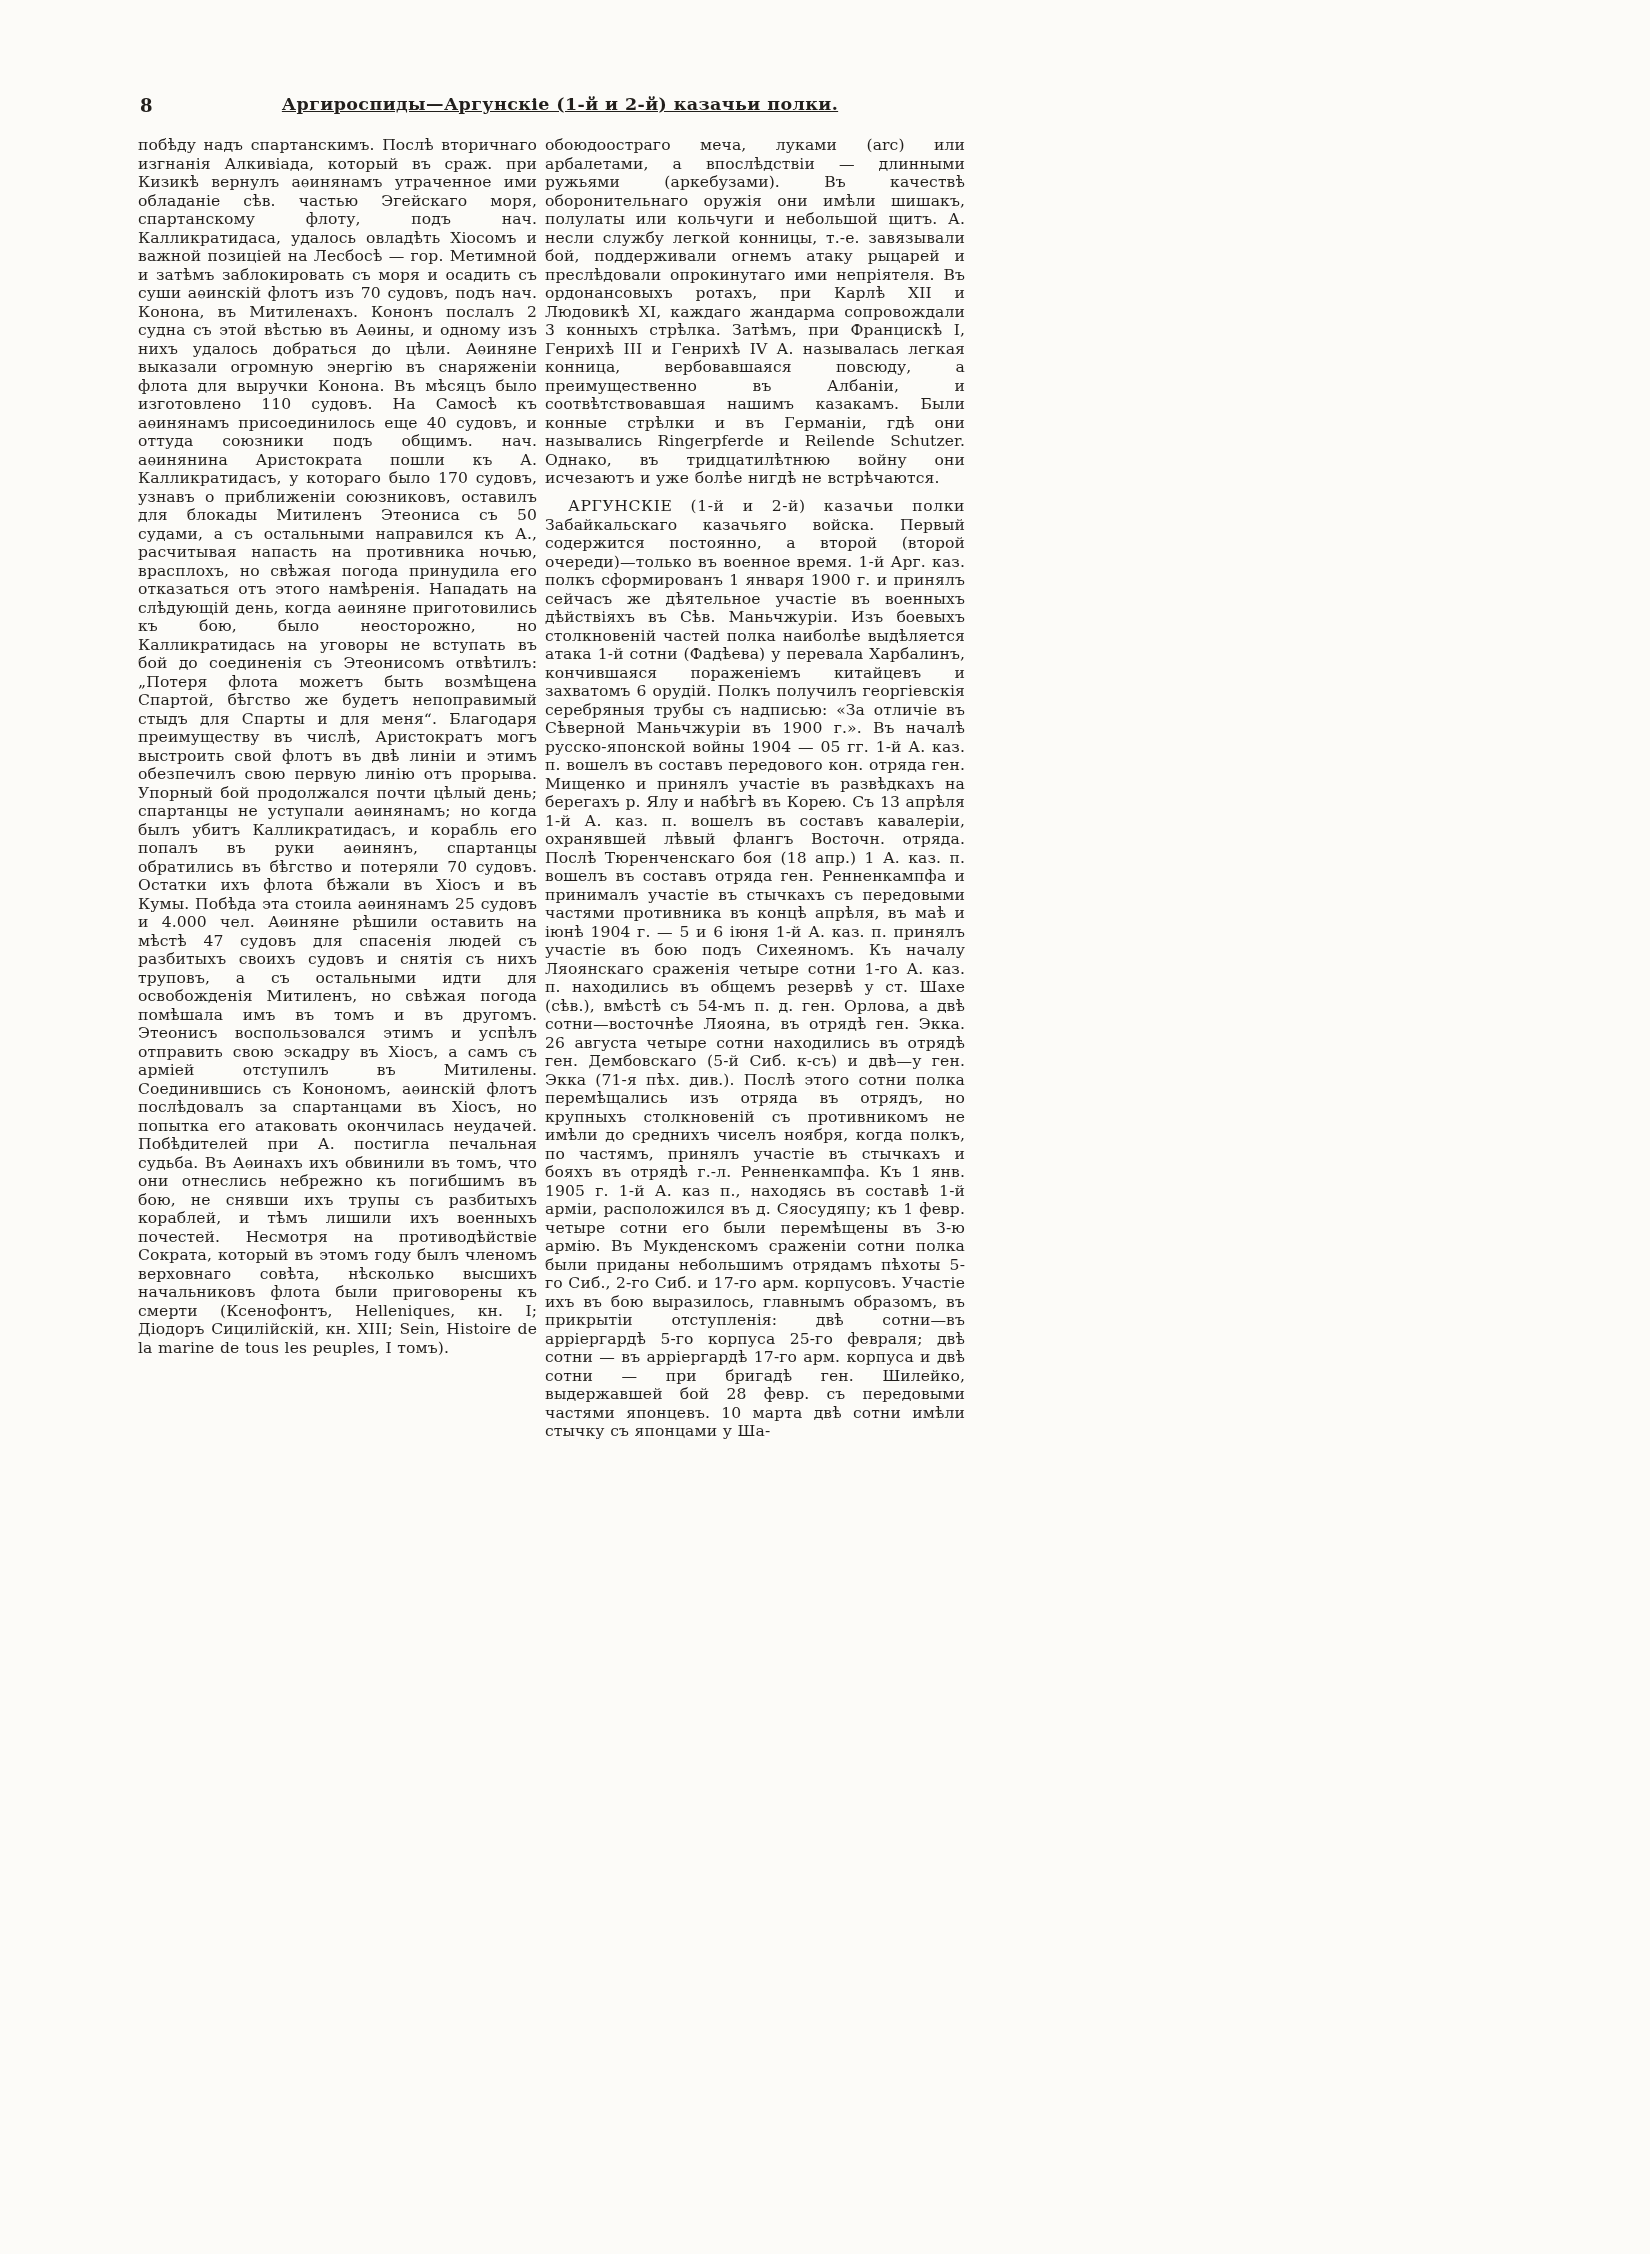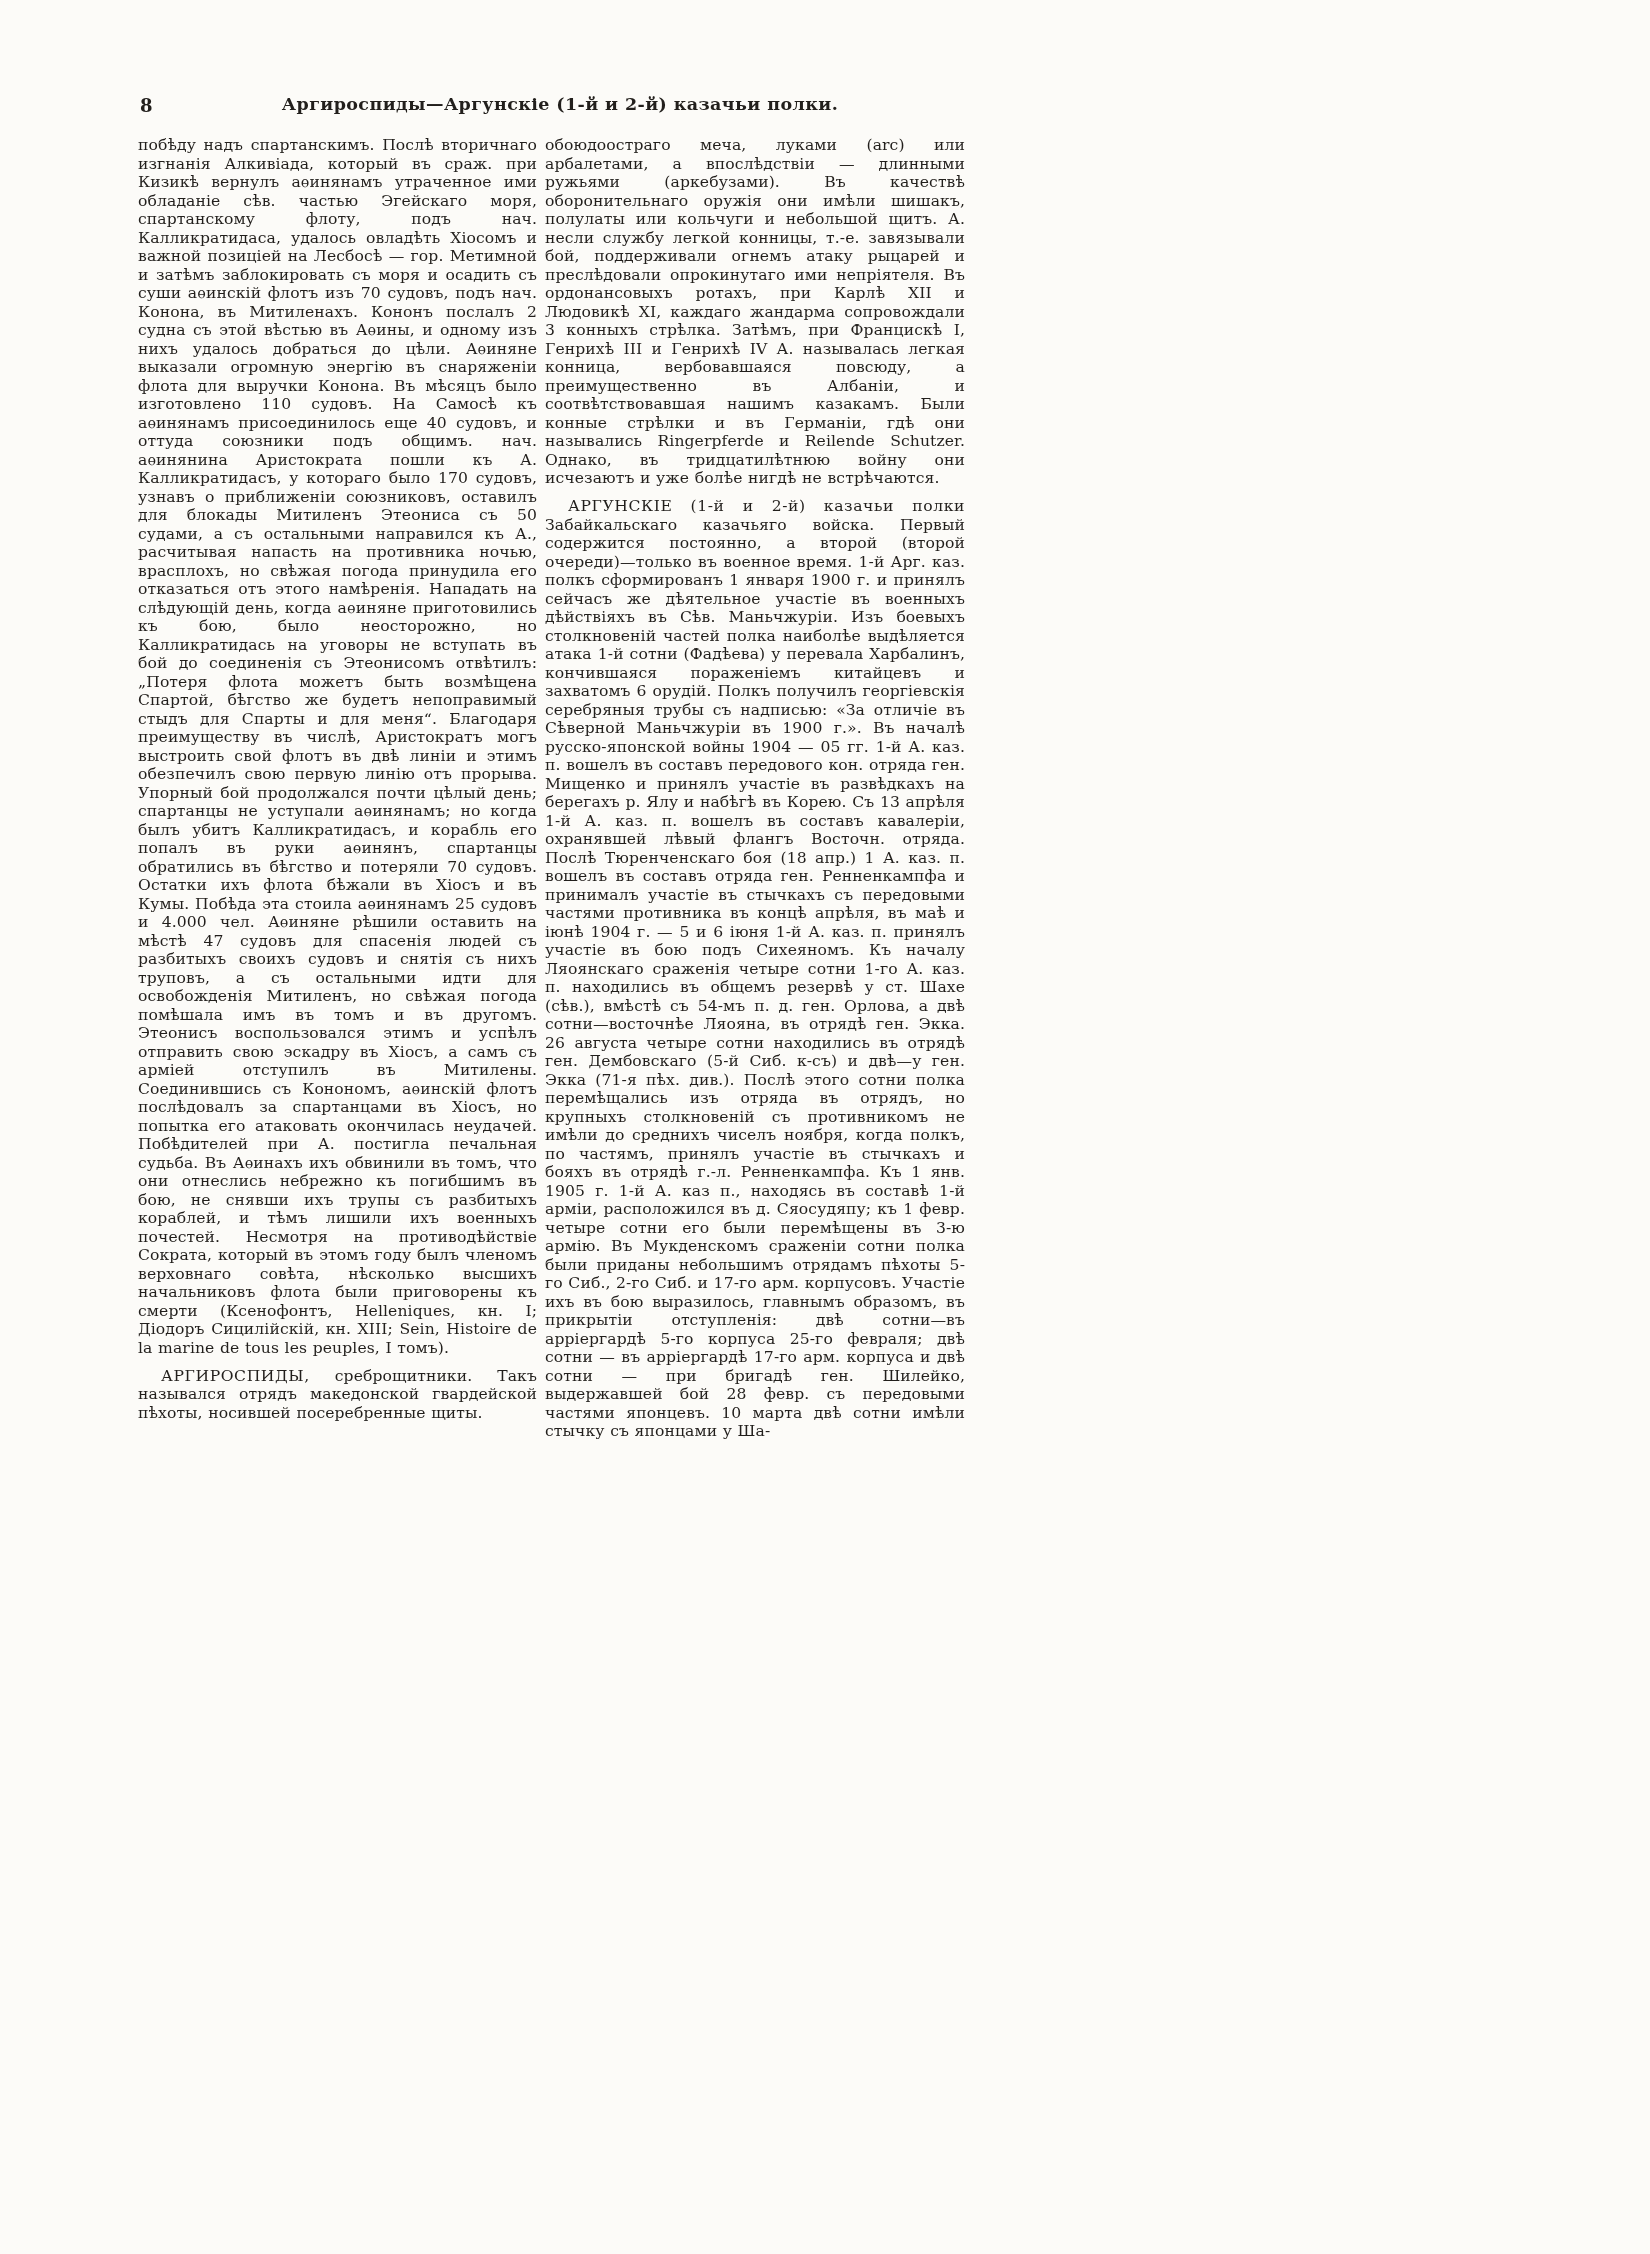--- a/index.html
+++ b/index.html
@@ -33,20 +33,21 @@
     font-size: 18px;
     font-weight: bold;
   }
   .header-title {
     display: block;
     text-align: center;
     font-size: 17.5px;
     font-weight: bold;
     letter-spacing: 0.4px;
     padding-top: 0.9px;
+    text-decoration: underline;
   }
   .columns {
     display: flex;
     gap: 8px;
     margin-top: 15px;
   }
   .col {
     text-align: justify;
     font-size: 15.6px;
     line-height: 18.5px;
@@ -75,21 +76,20 @@
     <div class="header-row">
       <span class="page-number">8</span>
       <span class="header-title">Аргироспиды—Аргунскіе (1-й и 2-й) казачьи полки.</span>
     </div>
 
     <div class="columns">
 
       <div class="col col-left">
         <p class="continuation"><span>побѣду надъ спартанскимъ. Послѣ вторичнаго изгнанія Алкивіада, который въ сраж. при Кизикѣ вернулъ аѳинянамъ утраченное ими обладаніе сѣв. частью Эгейскаго моря, спартанскому флоту, подъ нач. Калликратидаса, удалось овладѣть Хіосомъ и важной позиціей на Лесбосѣ — гор. Метимной и затѣмъ заблокировать съ моря и осадить съ суши аѳинскій флотъ изъ 70 судовъ, подъ нач. Конона, въ Митиленахъ. Кононъ послалъ 2 судна съ этой вѣстью въ Аѳины, и одному изъ нихъ удалось добраться до цѣли. Аѳиняне выказали огромную энергію въ снаряженіи флота для выручки Конона. Въ мѣсяцъ было изготовлено 110 судовъ. На Самосѣ къ аѳинянамъ присоединилось еще 40 судовъ, и оттуда союзники подъ общимъ. нач. аѳинянина Аристократа пошли къ А. Калликратидасъ, у котораго было 170 судовъ, узнавъ о приближеніи союзниковъ, оставилъ для блокады Митиленъ Этеониса съ 50 судами, а съ остальными направился къ А., расчитывая напасть на противника ночью, врасплохъ, но свѣжая погода принудила его отказаться отъ этого намѣренія. Нападать на слѣдующій день, когда аѳиняне приготовились къ бою, было неосторожно, но Калликратидась на уговоры не вступать въ бой до соединенія съ Этеонисомъ отвѣтилъ: „Потеря флота можетъ быть возмѣщена Спартой, бѣгство же будетъ непоправимый стыдъ для Спарты и для меня“. Благодаря преимуществу въ числѣ, Аристократъ могъ выстроить свой флотъ въ двѣ линіи и этимъ обезпечилъ свою первую линію отъ прорыва. Упорный бой продолжался почти цѣлый день; спартанцы не уступали аѳинянамъ; но когда былъ убитъ Калликратидасъ, и корабль его попалъ въ руки аѳинянъ, спартанцы обратились въ бѣгство и потеряли 70 судовъ. Остатки ихъ флота бѣжали въ Хіосъ и въ Кумы. Побѣда эта стоила аѳинянамъ 25 судовъ и 4.000 чел. Аѳиняне рѣшили оставить на мѣстѣ 47 судовъ для спасенія людей съ разбитыхъ своихъ судовъ и снятія съ нихъ труповъ, а съ остальными идти для освобожденія Митиленъ, но свѣжая погода помѣшала имъ въ томъ и въ другомъ. Этеонисъ воспользовался этимъ и успѣлъ отправить свою эскадру въ Хіосъ, а самъ съ арміей отступилъ въ Митилены. Соединившись съ Конономъ, аѳинскій флотъ послѣдовалъ за спартанцами въ Хіосъ, но попытка его атаковать окончилась неудачей. Побѣдителей при А. постигла печальная судьба. Въ Аѳинахъ ихъ обвинили въ томъ, что они отнеслись небрежно къ погибшимъ въ бою, не снявши ихъ трупы съ разбитыхъ кораблей, и тѣмъ лишили ихъ военныхъ почестей. Несмотря на противодѣйствіе Сократа, который въ этомъ году былъ членомъ верховнаго совѣта, нѣсколько высшихъ начальниковъ флота были приговорены къ смерти (Ксенофонтъ, Helleniques, кн. I; Діодоръ Сицилійскій, кн. XIII; Sein, Histoire de la marine de tous les peuples, I томъ).</span></p>
 
-        <p class="article"><span class="hd">АРГИРОСПИДЫ,</span><span> среброщитники. Такъ назывался отрядъ македонской гвардейской пѣхоты, носившей посеребренные щиты.</span></p>
 
       </div>
 
       <div class="col col-right">
         <p class="continuation"><span>обоюдоостраго меча, луками (arc) или арбалетами, а впослѣдствіи — длинными ружьями (аркебузами). Въ качествѣ оборонительнаго оружія они имѣли шишакъ, полулаты или кольчуги и небольшой щитъ. А. несли службу легкой конницы, т.-е. завязывали бой, поддерживали огнемъ атаку рыцарей и преслѣдовали опрокинутаго ими непріятеля. Въ ордонансовыхъ ротахъ, при Карлѣ XII и Людовикѣ XI, каждаго жандарма сопровождали 3 конныхъ стрѣлка. Затѣмъ, при Францискѣ I, Генрихѣ III и Генрихѣ IV А. называлась легкая конница, вербовавшаяся повсюду, а преимущественно въ Албаніи, и соотвѣтствовавшая нашимъ казакамъ. Были конные стрѣлки и въ Германіи, гдѣ они назывались Ringerpferde и Reilende Schutzer. Однако, въ тридцатилѣтнюю войну они исчезаютъ и уже болѣе нигдѣ не встрѣчаются.</span></p>
 
         <p class="article"><span class="hd">АРГУНСКІЕ (1-й и 2-й) казачьи полки</span><span> Забайкальскаго казачьяго войска. Первый содержится постоянно, а второй (второй очереди)—только въ военное время. 1-й Арг. каз. полкъ сформированъ 1 января 1900 г. и принялъ сейчасъ же дѣятельное участіе въ военныхъ дѣйствіяхъ въ Сѣв. Маньчжуріи. Изъ боевыхъ столкновеній частей полка наиболѣе выдѣляется атака 1-й сотни (Фадѣева) у перевала Харбалинъ, кончившаяся пораженіемъ китайцевъ и захватомъ 6 орудій. Полкъ получилъ георгіевскія серебряныя трубы съ надписью: «За отличіе въ Сѣверной Маньчжуріи въ 1900 г.». Въ началѣ русско-японской войны 1904 — 05 гг. 1-й А. каз. п. вошелъ въ составъ передового кон. отряда ген. Мищенко и принялъ участіе въ развѣдкахъ на берегахъ р. Ялу и набѣгѣ въ Корею. Съ 13 апрѣля 1-й А. каз. п. вошелъ въ составъ кавалеріи, охранявшей лѣвый флангъ Восточн. отряда. Послѣ Тюренченскаго боя (18 апр.) 1 А. каз. п. вошелъ въ составъ отряда ген. Ренненкампфа и принималъ участіе въ стычкахъ съ передовыми частями противника въ концѣ апрѣля, въ маѣ и іюнѣ 1904 г. — 5 и 6 іюня 1-й А. каз. п. принялъ участіе въ бою подъ Сихеяномъ. Къ началу Ляоянскаго сраженія четыре сотни 1-го А. каз. п. находились въ общемъ резервѣ у ст. Шахе (сѣв.), вмѣстѣ съ 54-мъ п. д. ген. Орлова, а двѣ сотни—восточнѣе Ляояна, въ отрядѣ ген. Экка. 26 августа четыре сотни находились въ отрядѣ ген. Дембовскаго (5-й Сиб. к-съ) и двѣ—у ген. Экка (71-я пѣх. див.). Послѣ этого сотни полка перемѣщались изъ отряда въ отрядъ, но крупныхъ столкновеній съ противникомъ не имѣли до среднихъ чиселъ ноября, когда полкъ, по частямъ, принялъ участіе въ стычкахъ и бояхъ въ отрядѣ г.-л. Ренненкампфа. Къ 1 янв. 1905 г. 1-й А. каз п., находясь въ составѣ 1-й арміи, расположился въ д. Сяосудяпу; къ 1 февр. четыре сотни его были перемѣщены въ 3-ю армію. Въ Мукденскомъ сраженіи сотни полка были приданы небольшимъ отрядамъ пѣхоты 5-го Сиб., 2-го Сиб. и 17-го арм. корпусовъ. Участіе ихъ въ бою выразилось, главнымъ образомъ, въ прикрытіи отступленія: двѣ сотни—въ арріергардѣ 5-го корпуса 25-го февраля; двѣ сотни — въ арріергардѣ 17-го арм. корпуса и двѣ сотни — при бригадѣ ген. Шилейко, выдержавшей бой 28 февр. съ передовыми частями японцевъ. 10 марта двѣ сотни имѣли стычку съ японцами у Ша-</span></p>
       </div>
 
     </div>

